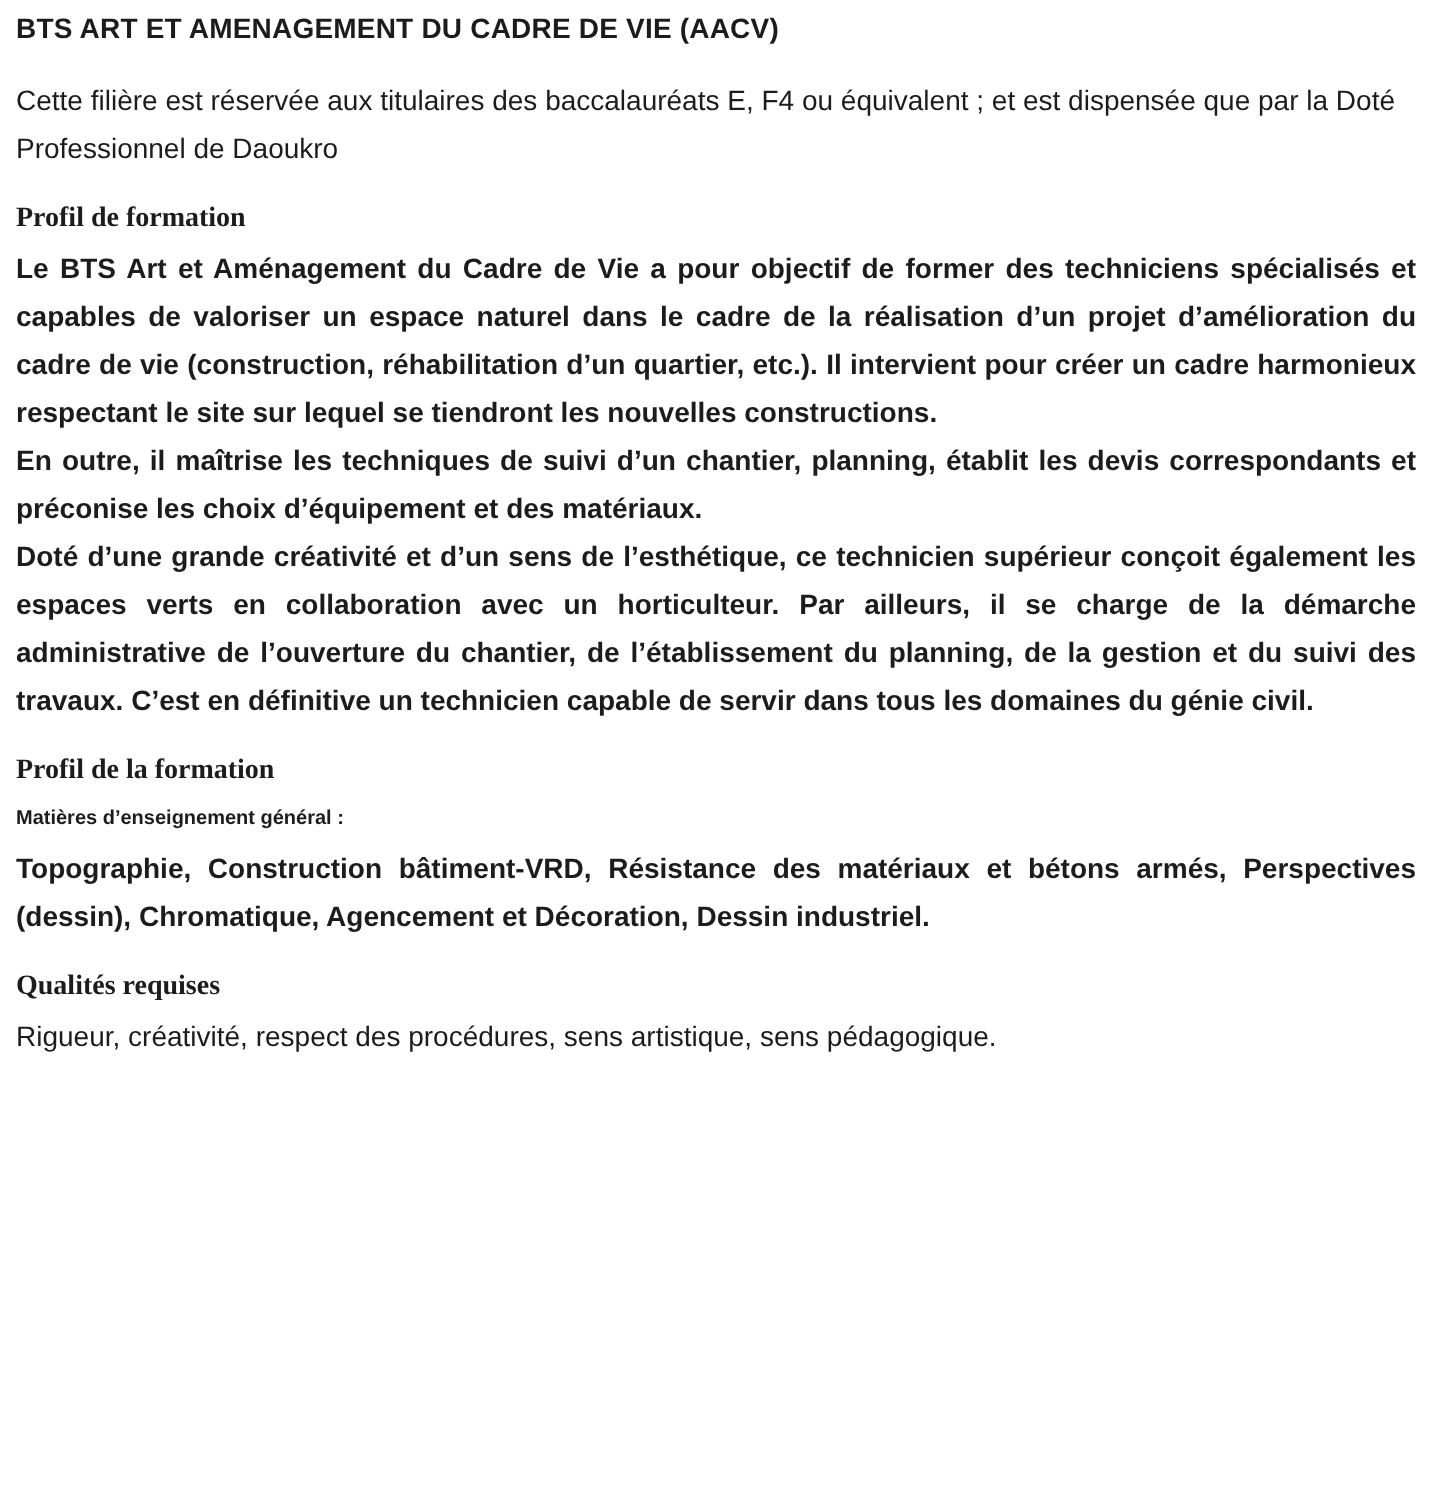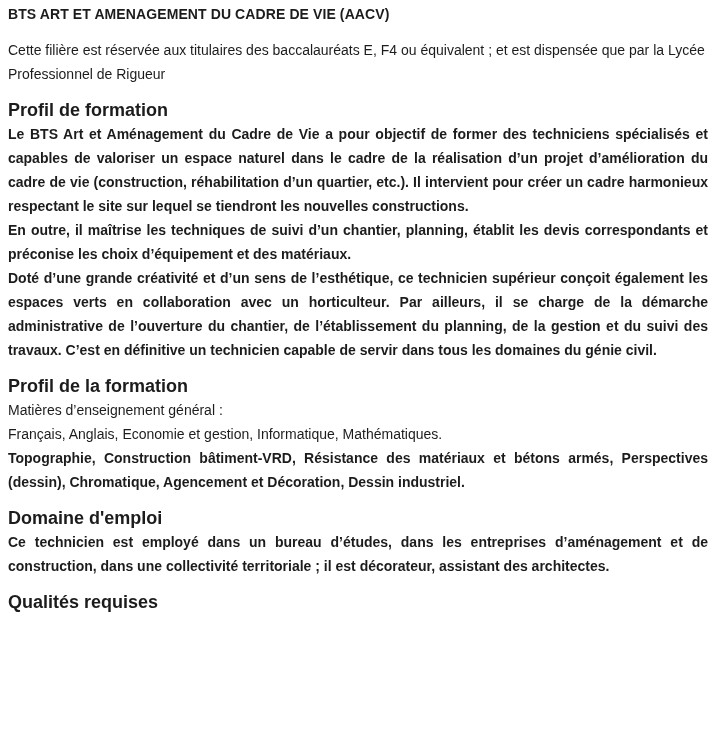--- a/index.html
+++ b/index.html
@@ -21,27 +21,28 @@
     padding: 2px 8px 0 8px;
     width: 700px;
   }
   .title {
     font-size: 14px;
     font-weight: bold;
     margin: 0 0 12px 0;
     letter-spacing: 0.1px;
   }
   .heading {
-    font-size: 18px;
+    font-size: 14px;
     font-weight: bold;
     margin: 0;
+    font-family: Liberation Serif, serif;
   }
   .subheading {
-    font-size: 14px;
-    font-weight: normal;
+    font-size: 10px;
+    font-weight: bold;
     margin: 0;
   }
   .para {
     margin: 0;
   }
   .just {
     text-align: justify;
     text-justify: inter-word;
     font-weight: bold;
   }
@@ -56,39 +57,35 @@
   }
 </style>
 </head>
 <body>
 
 <main class="doc">
 
   <h1 class="title">BTS ART ET AMENAGEMENT DU CADRE DE VIE (AACV)</h1>
 
   <div class="intro-block">
-    <p class="para">Cette filière est réservée aux titulaires des baccalauréats E, F4 ou équivalent ; et est dispensée que par la Lycée Professionnel de Rigueur</p>
+    <p class="para">Cette filière est réservée aux titulaires des baccalauréats E, F4 ou équivalent ; et est dispensée que par la Doté Professionnel de Daoukro</p>
   </div>
 
   <section class="sec">
     <h2 class="heading">Profil de formation</h2>
     <p class="para just">Le BTS Art et Aménagement du Cadre de Vie a pour objectif de former des techniciens spécialisés et capables de valoriser un espace naturel dans le cadre de la réalisation d’un projet d’amélioration du cadre de vie (construction, réhabilitation d’un quartier, etc.). Il intervient pour créer un cadre harmonieux respectant le site sur lequel se tiendront les nouvelles constructions.</p>
     <p class="para just">En outre, il maîtrise les techniques de suivi d’un chantier, planning, établit les devis correspondants et préconise les choix d’équipement et des matériaux.</p>
     <p class="para just">Doté d’une grande créativité et d’un sens de l’esthétique, ce technicien supérieur conçoit également les espaces verts en collaboration avec un horticulteur. Par ailleurs, il se charge de la démarche administrative de l’ouverture du chantier, de l’établissement du planning, de la gestion et du suivi des travaux. C’est en définitive un technicien capable de servir dans tous les domaines du génie civil.</p>
   </section>
 
   <section class="sec">
     <h2 class="heading">Profil de la formation</h2>
     <h3 class="subheading">Matières d’enseignement général :</h3>
-    <p class="para">Français, Anglais, Economie et gestion, Informatique, Mathématiques.</p>
     <p class="para just">Topographie, Construction bâtiment-VRD, Résistance des matériaux et bétons armés, Perspectives (dessin), Chromatique, Agencement et Décoration, Dessin industriel.</p>
   </section>
 
-  <section class="sec">
-    <h2 class="heading">Domaine d'emploi</h2>
-    <p class="para just">Ce technicien est employé dans un bureau d’études, dans les entreprises d’aménagement et de construction, dans une collectivité territoriale ; il est décorateur, assistant des architectes.</p>
-  </section>
 
   <section class="sec">
     <h2 class="heading">Qualités requises</h2>
+    <p class="para">Rigueur, créativité, respect des procédures, sens artistique, sens pédagogique.</p>
   </section>
 
 </main>
 
 </body></html>

